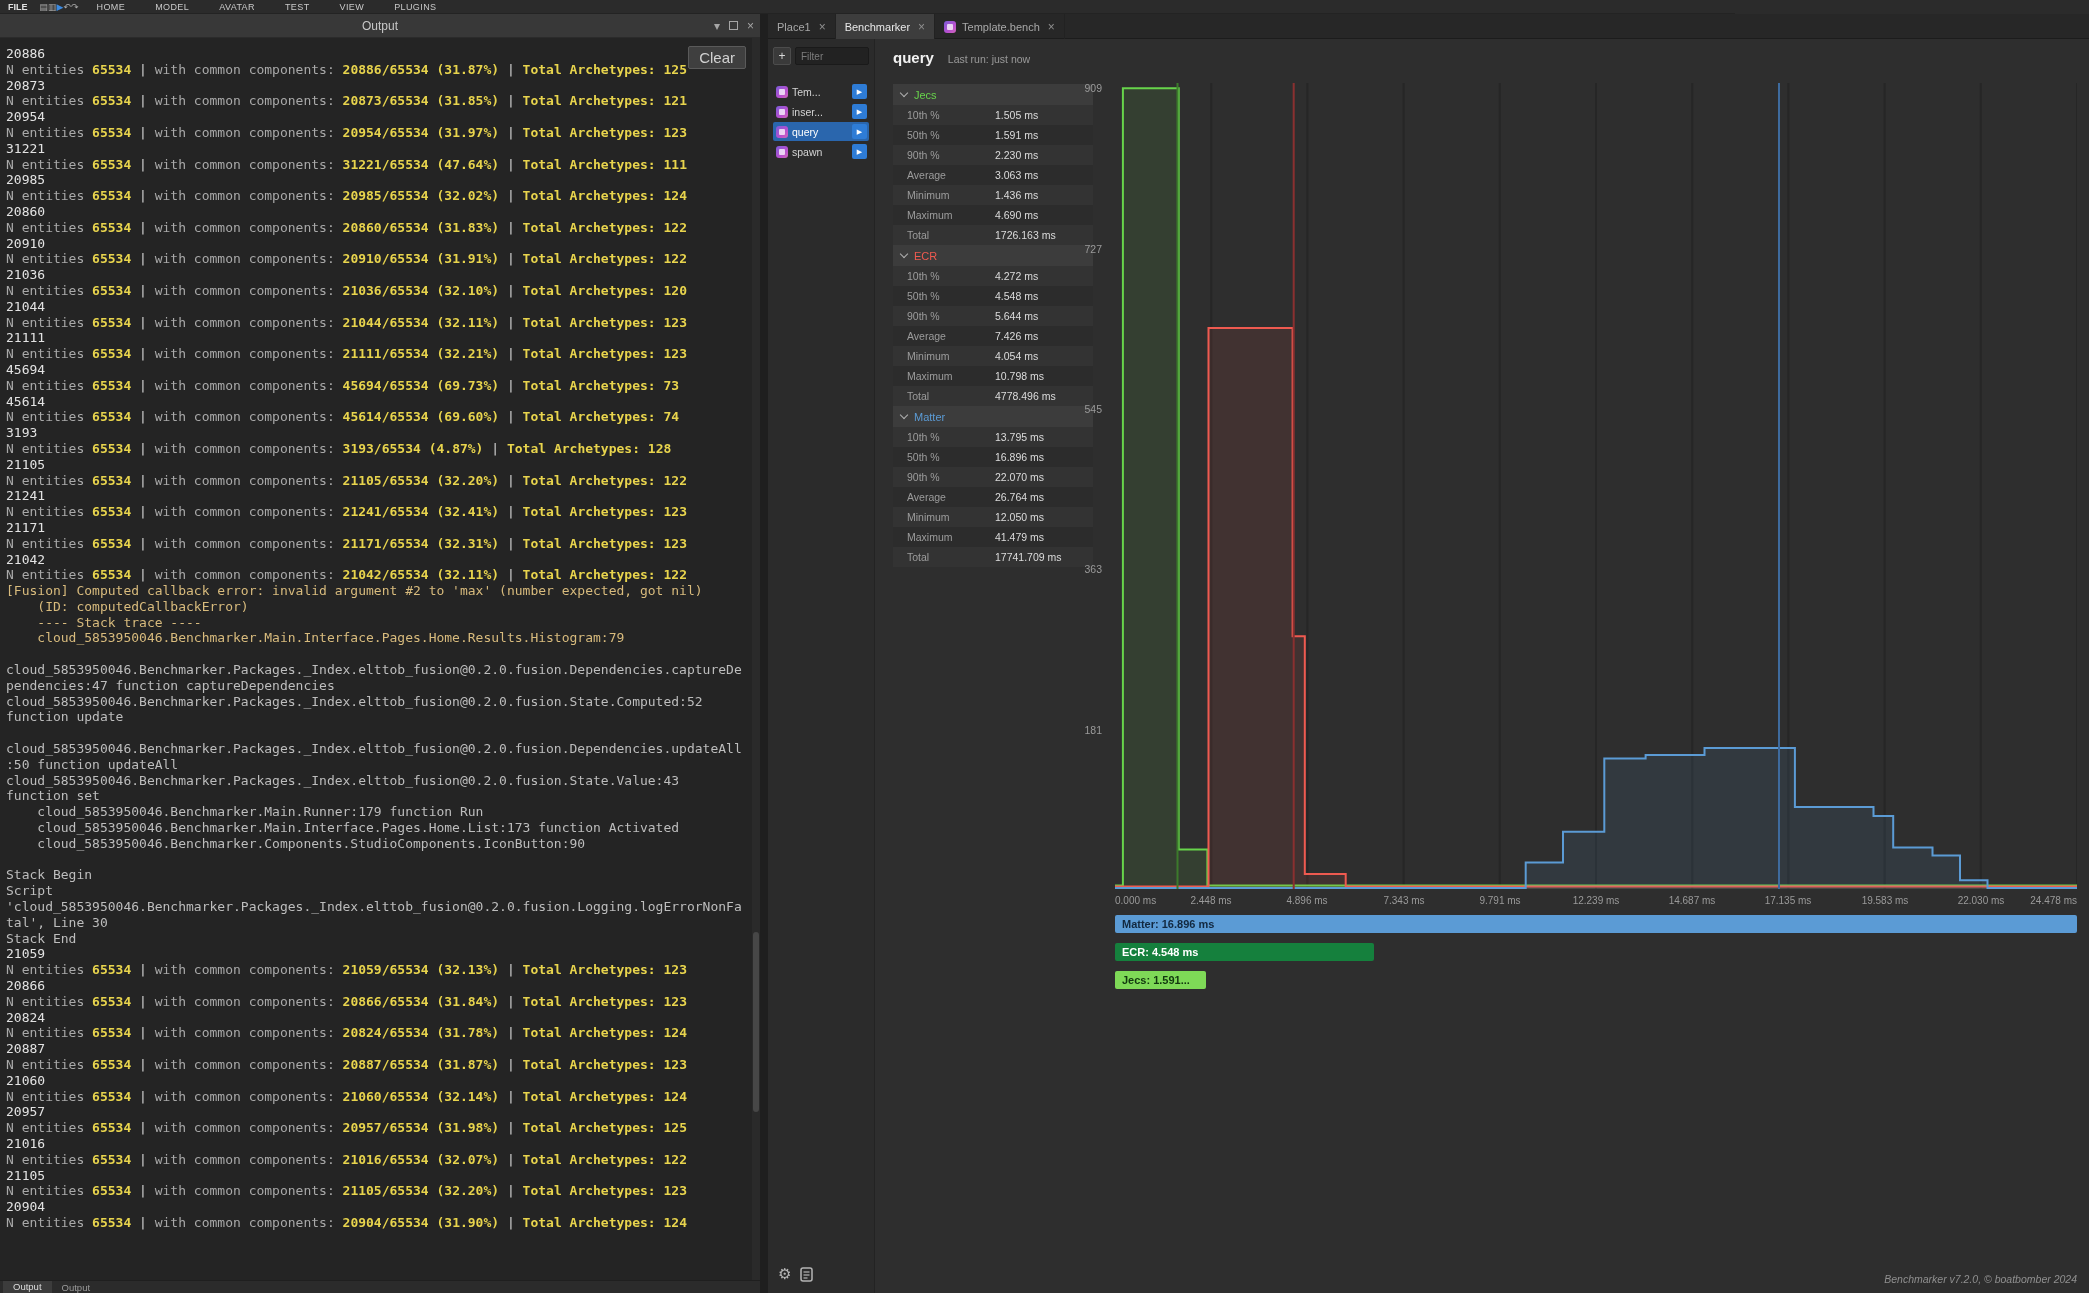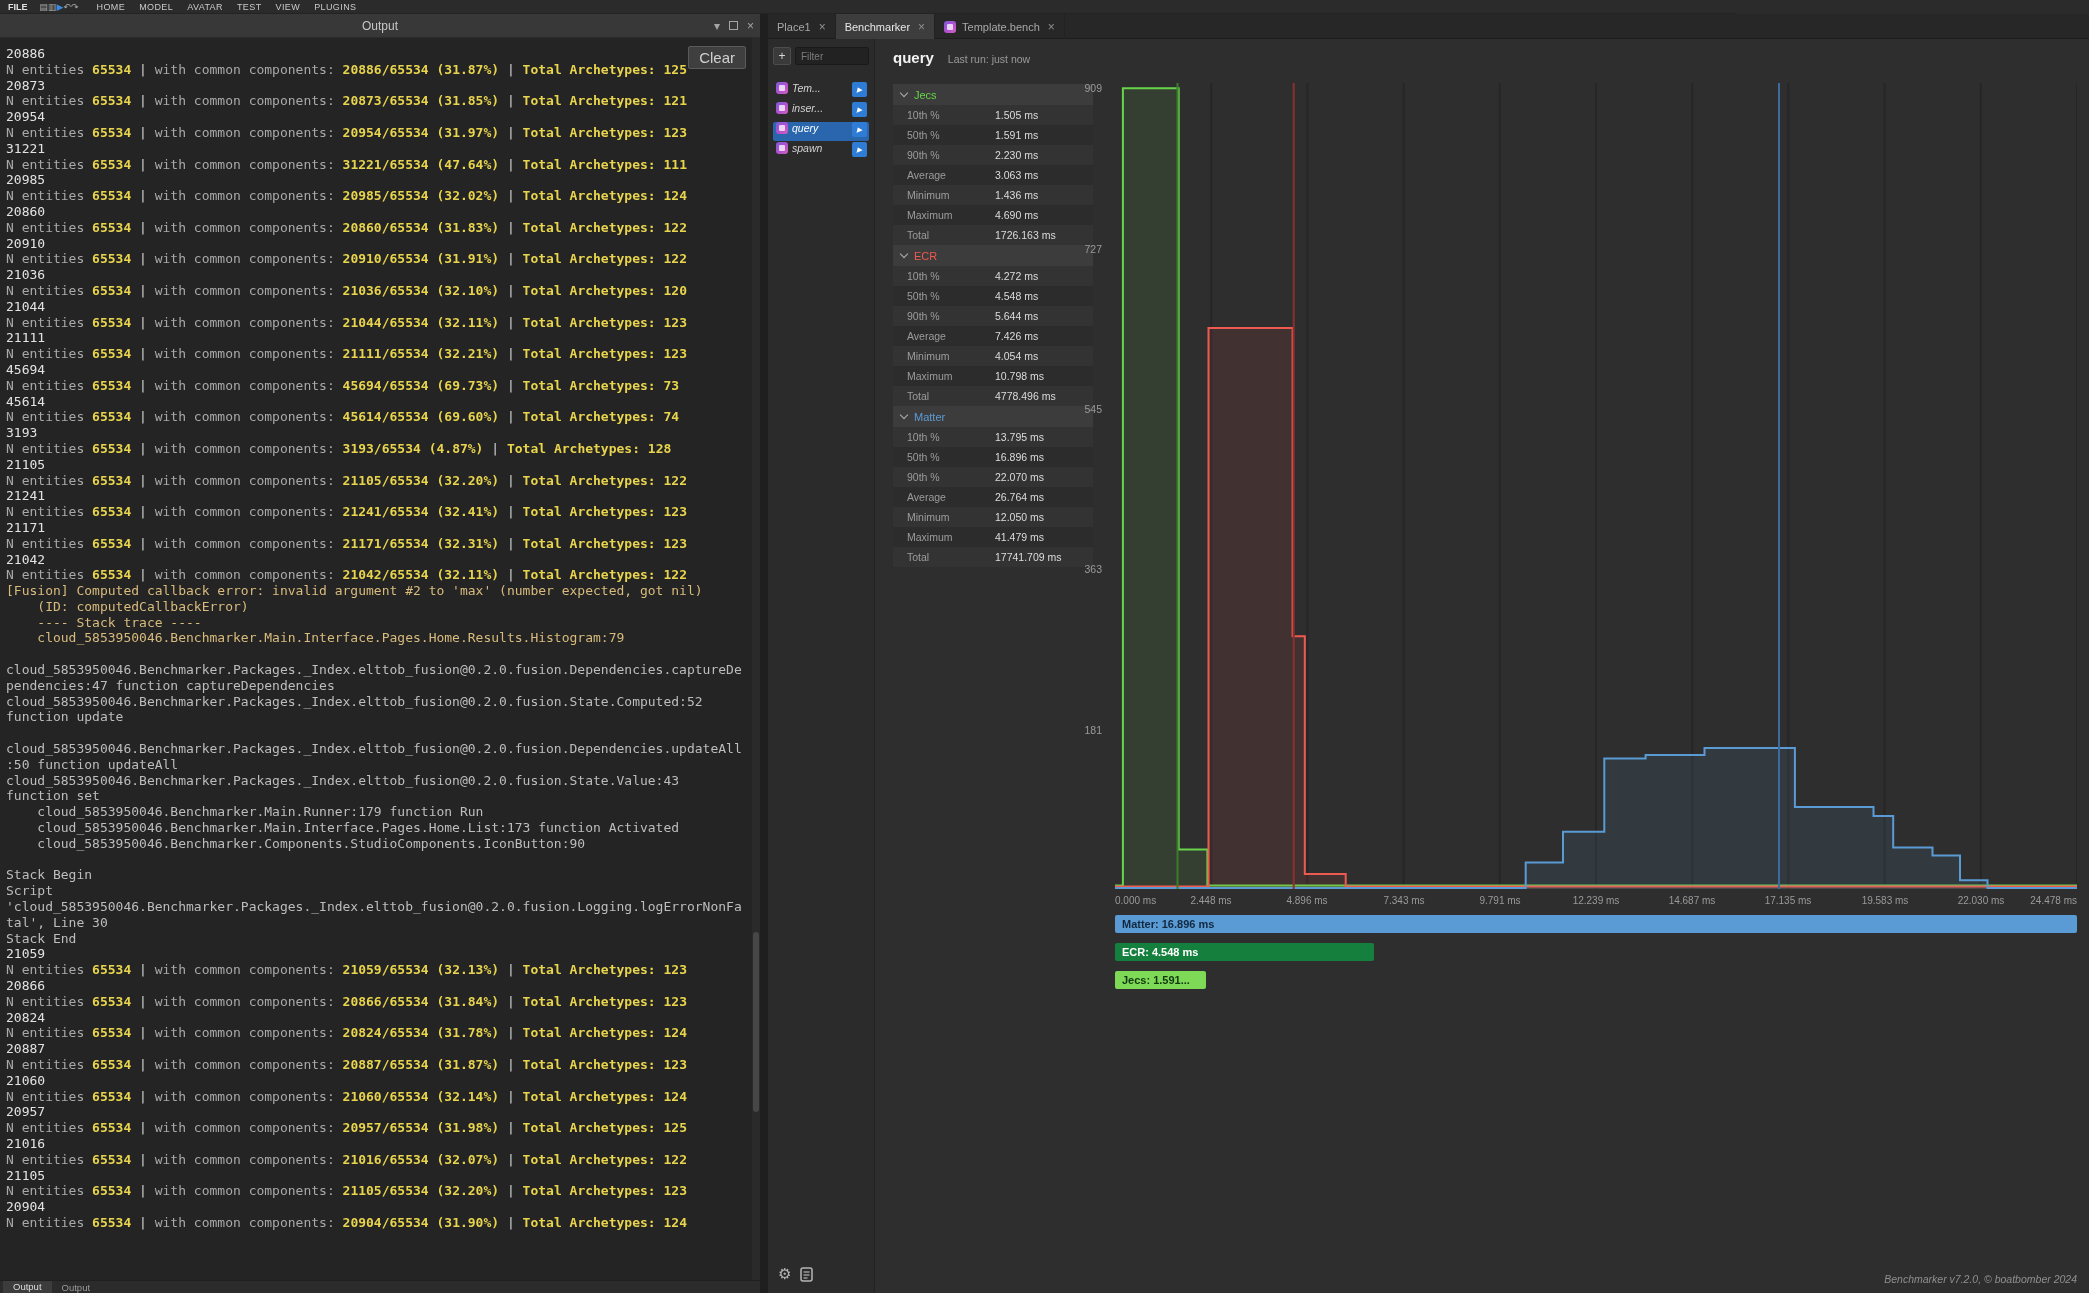--- a/index.html
+++ b/index.html
@@ -60,22 +60,22 @@
   
   #bench-sidebar { position:absolute; left:0; top:0; bottom:0; width:107px; background:#2b2b2b;
     border-right:1px solid #232323; padding:8px 5px; }
   .sidebar-controls { display:flex; gap:4px; }
   .add-btn { width:18px; height:18px; background:#3a3a3a; border:1px solid #4c4c4c; border-radius:2px;
     color:#d8d8d8; font-size:12px; line-height:16px; text-align:center; cursor:pointer; }
   .filter-input { flex:1; min-width:0; height:18px; background:#222222; border:1px solid #1a1a1a; border-radius:2px;
     color:#bbbbbb; font-size:10px; padding:0 5px; font-family:"Liberation Sans",sans-serif; }
   .filter-input::placeholder { color:#7d7d7d; }
   #bench-list { margin-top:17px; }
-  .bench-item { height:19px; display:flex; align-items:flex-start; gap:4px; padding:0 2px 0 3px;
-    margin-bottom:1px; border-radius:2px; cursor:pointer;font-style:italic; }
+  .bench-item { height:19px; display:flex; align-items:center; gap:4px; padding:0 2px 0 3px;
+    margin-bottom:1px; border-radius:2px; cursor:pointer; }
   .bench-item.selected { background:#2a66ad; }
   .bench-item-label { flex:1; font-size:10.5px; color:#d4d4d4; white-space:nowrap; overflow:hidden; }
   .bench-item.selected .bench-item-label { color:#ffffff; }
   .play-btn { width:15px; height:15px; background:#2e7cd6; border-radius:2px; display:flex; align-items:center;
     justify-content:center; cursor:pointer; flex:0 0 auto; }
   .play-tri { color:#ffffff; font-size:7px; line-height:7px; }
 
   
   #bench-header { position:absolute; left:125px; top:10px; display:flex; align-items:baseline; gap:14px; }
   .bench-title { font-size:15px; font-weight:bold; color:#f2f2f2; }
@@ -110,21 +110,21 @@
   #credit { position:absolute; right:12px; bottom:8px; font-size:10.5px; font-style:italic; color:#8f8f8f; }
 </style>
 </head>
 <body>
 
 <div id="app">
 
   <div id="menubar">
     <div class="menu-file">FILE</div>
     <span id="menu-icons"><span class="menu-icon document-icon">▤</span><span class="menu-icon save-icon">▥</span><span class="menu-icon play-icon">▶</span><span class="menu-icon undo-icon">↶</span><span class="menu-icon redo-icon">↷</span></span>
-    <span id="menu-tabs" style="display: inline-flex; gap: 14px; margin-left: 6px;">
+    <span id="menu-tabs" style="display: inline-flex; gap: 30px; margin-left: 6px;">
         <span class="menu-tab">HOME</span>
         <span class="menu-tab">MODEL</span>
         <span class="menu-tab">AVATAR</span>
         <span class="menu-tab">TEST</span>
         <span class="menu-tab">VIEW</span>
         <span class="menu-tab">PLUGINS</span>
       </span>
   </div>
 
   <div id="output-panel">

